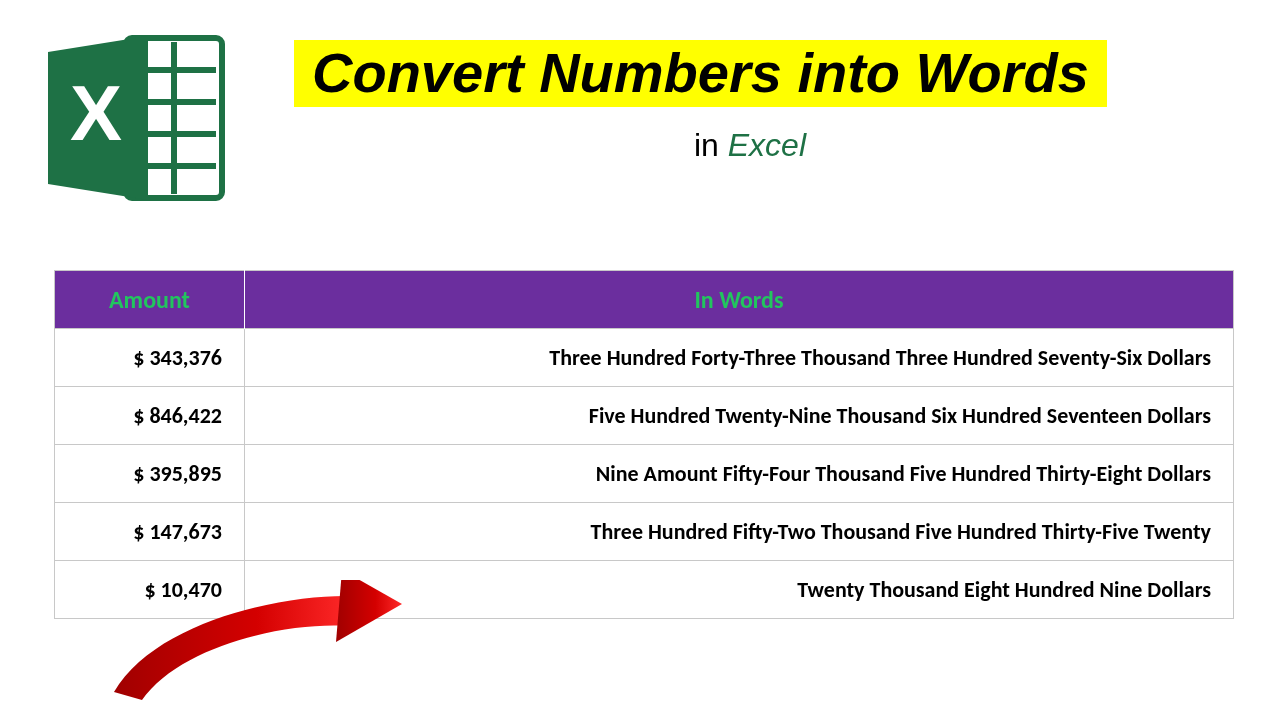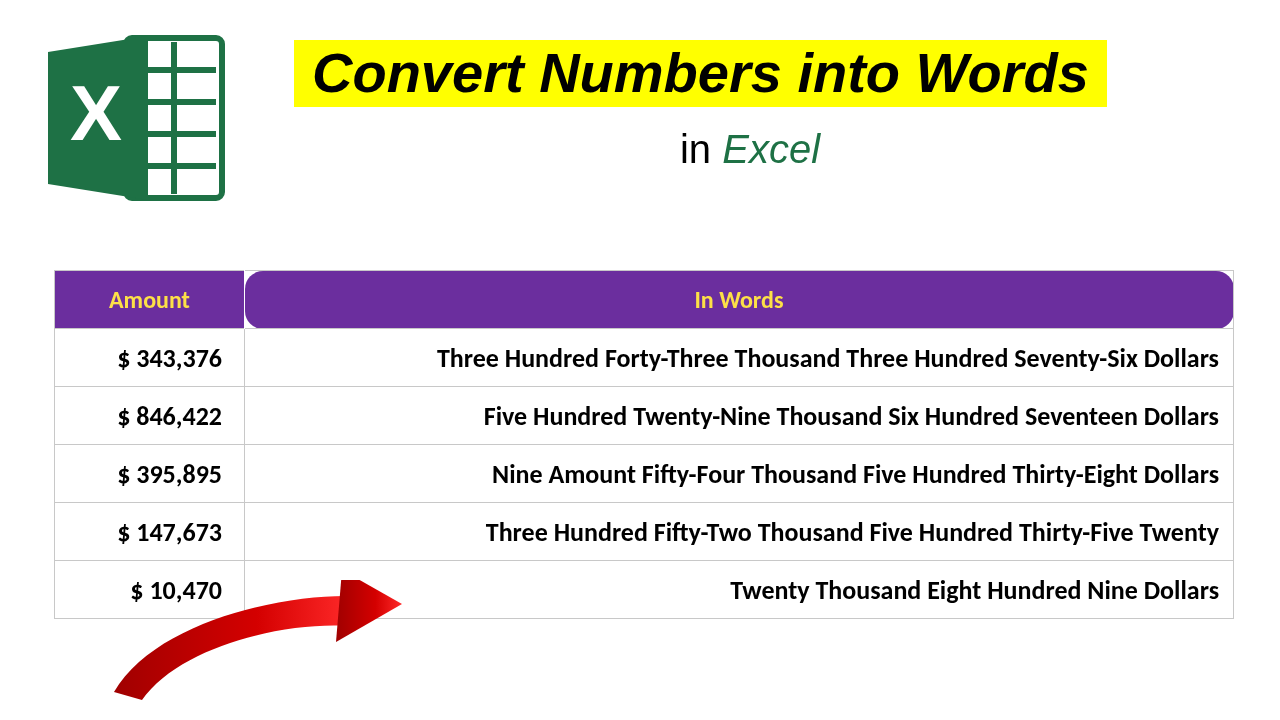--- a/index.html
+++ b/index.html
@@ -32,51 +32,51 @@
       color: #000;
       background: #ffff00;
       padding: 4px 18px;
       display: inline-block;
       line-height: 1.05;
       margin-left: 24px;
     }
     .title-sub {
       margin-top: 20px;
       text-align: center;
-      font-size: 40px;
+      font-size: 32px;
       font-weight: 400;
       font-family: Arial, sans-serif;
     }
     .title-sub .t-in { color: #000; font-style: normal; }
     .title-sub .t-excel { color: #1e7145; font-style: italic; }
     .data-table {
       position: absolute;
       top: 270px;
       left: 54px;
       width: 1180px;
       border-collapse: collapse;
       border: 1px solid #c8c8c8;
     }
     .data-table th {
       background: #6b2e9e;
-      color: #fde047;
+      color: #22c55e;
       font-size: 24px;
       font-weight: 700;
       text-align: center;
       border-right: 1px solid #ffffff;
       padding: 14px 10px;
       height: 58px;
     }
-    .data-table th:last-child { border-right: none; border-radius: 18px; }
+    .data-table th:last-child { border-right: none; }
     .data-table td {
       border: 1px solid #c8c8c8;
-      font-size: 26px;
+      font-size: 22px;
       color: #000;
       height: 58px;
-      padding: 0 14px;
+      padding: 0 22px;
       vertical-align: middle;
     }
     .col-amount {
       width: 190px;
       text-align: right;
       white-space: nowrap;
       font-weight: 600;
       padding-right: 22px !important;
     }
     .col-words {

